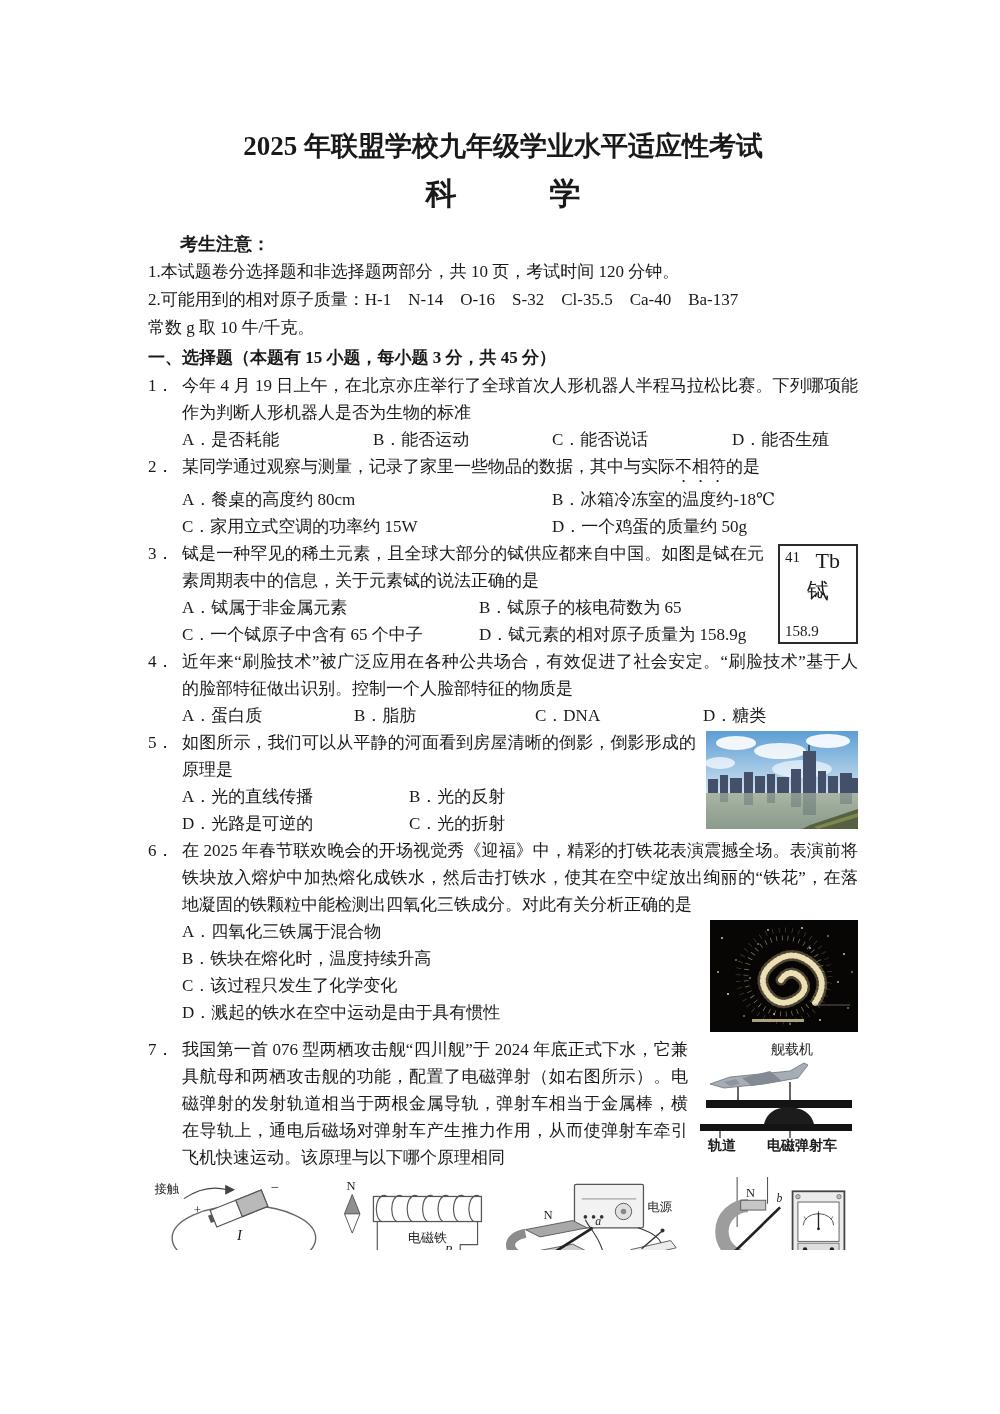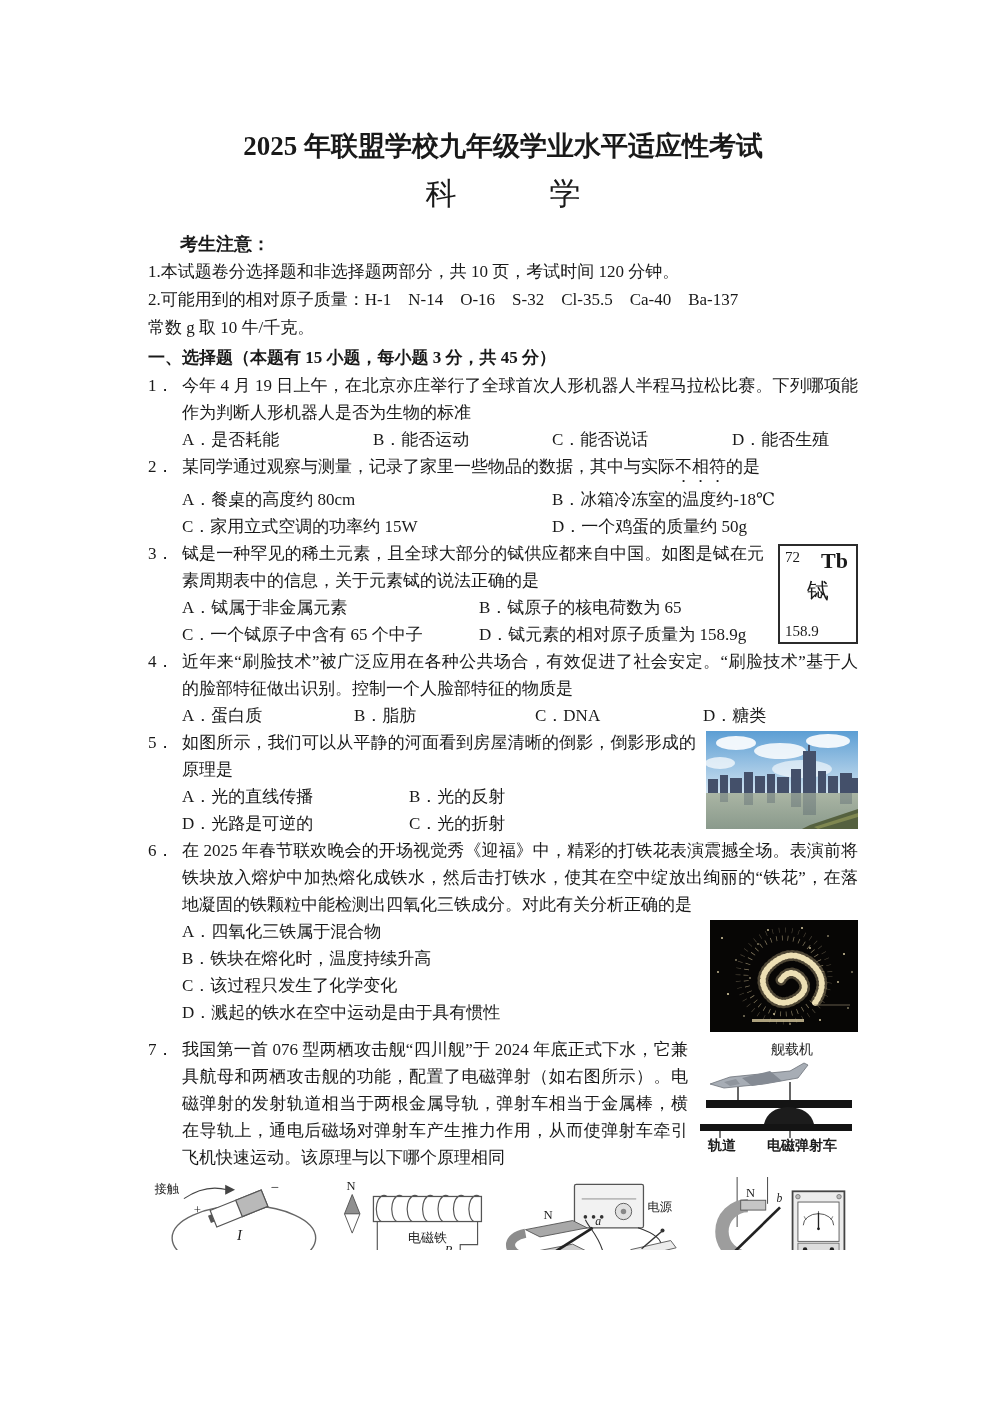--- a/index.html
+++ b/index.html
@@ -10,21 +10,21 @@
     background:#fff;
     box-sizing:border-box;
     padding:128px 142px 0 148px;
     font-family:"Liberation Serif","DejaVu Serif",serif;
     color:#191919;
     font-size:17px;
     line-height:27px;
     overflow:hidden;
   }
   .title{font-size:27px;line-height:36px;font-weight:bold;text-align:center;margin:0;}
-  .subject{font-size:31px;line-height:40px;font-weight:normal;text-align:center;margin:10px 0 0;white-space:pre;}
+  .subject{font-size:31px;line-height:40px;font-weight:bold;text-align:center;margin:10px 0 0;white-space:pre;}
   .notice-heading{margin-top:16px;padding-left:32px;font-weight:bold;font-size:18px;line-height:28px;}
   .note{line-height:28px;white-space:pre-wrap;}
   .section-heading{font-weight:bold;line-height:28px;margin-top:2px;}
   .q{display:flex;}
   .qnum{flex:none;width:34px;}
   .qbody{flex:1;min-width:0;}
   .qtext{text-align:justify;}
   .opts{display:grid;}
   .opts span{white-space:nowrap;}
   .opts-q1{grid-template-columns:191px 179px 180px auto;}
@@ -34,21 +34,21 @@
   .opts-q5{grid-template-columns:227px auto;}
   .opts-vert span{display:block;}
   .em-dots{text-emphasis:filled dot #191919;-webkit-text-emphasis:filled dot #191919;
            text-emphasis-position:under right;-webkit-text-emphasis-position:under;}
   
   .element-box{
     float:right;width:76px;height:96px;margin:4px 0 4px 14px;
     border:2px solid #2b2b2b;position:relative;background:#fff;
   }
   .element-z{position:absolute;top:2px;left:5px;font-size:15px;line-height:18px;}
-  .element-symbol{position:absolute;top:2px;right:8px;font-size:22px;line-height:26px;font-weight:bold;}
+  .element-symbol{position:absolute;top:2px;right:16px;font-size:22px;line-height:26px;font-weight:normal;}
   .element-name{position:absolute;top:32px;left:0;right:0;text-align:center;font-size:22px;line-height:26px;}
   .element-mass{position:absolute;bottom:2px;left:5px;font-size:15px;line-height:18px;margin-top:30px;}
   .float-fig{float:right;margin:2px 0 4px 10px;}
   .figrow{display:flex;justify-content:space-between;margin-top:6px;clear:both;}
   .fig{text-align:center;}
   .fig-caption{font-size:18px;line-height:24px;margin-top:2px;}
   .pagenum{position:absolute;top:1288px;left:0;right:0;text-align:center;font-size:15px;font-family:"Liberation Sans","DejaVu Sans",sans-serif;}
   svg{display:block;font-family:"Liberation Serif","DejaVu Serif",serif;}
   svg text{fill:#1c1c1c;}
 </style>
@@ -90,21 +90,21 @@
         <span>C．家用立式空调的功率约 15W</span>
         <span>D．一个鸡蛋的质量约 50g</span>
       </div>
     </div>
   </div>
 
   <div class="q">
     <span class="qnum">3．</span>
     <div class="qbody">
       <div class="element-box">
-        <span class="element-z">72</span>
+        <span class="element-z">41</span>
         <span class="element-symbol">Tb</span>
         <span class="element-name">铽</span>
         <span class="element-mass">158.9</span>
       </div>
       <div class="qtext">铽是一种罕见的稀土元素，且全球大部分的铽供应都来自中国。如图是铽在元素周期表中的信息，关于元素铽的说法正确的是</div>
       <div class="opts opts-q3">
         <span>A．铽属于非金属元素</span>
         <span>B．铽原子的核电荷数为 65</span>
         <span>C．一个铽原子中含有 65 个中子</span>
         <span>D．铽元素的相对原子质量为 158.9g</span>

